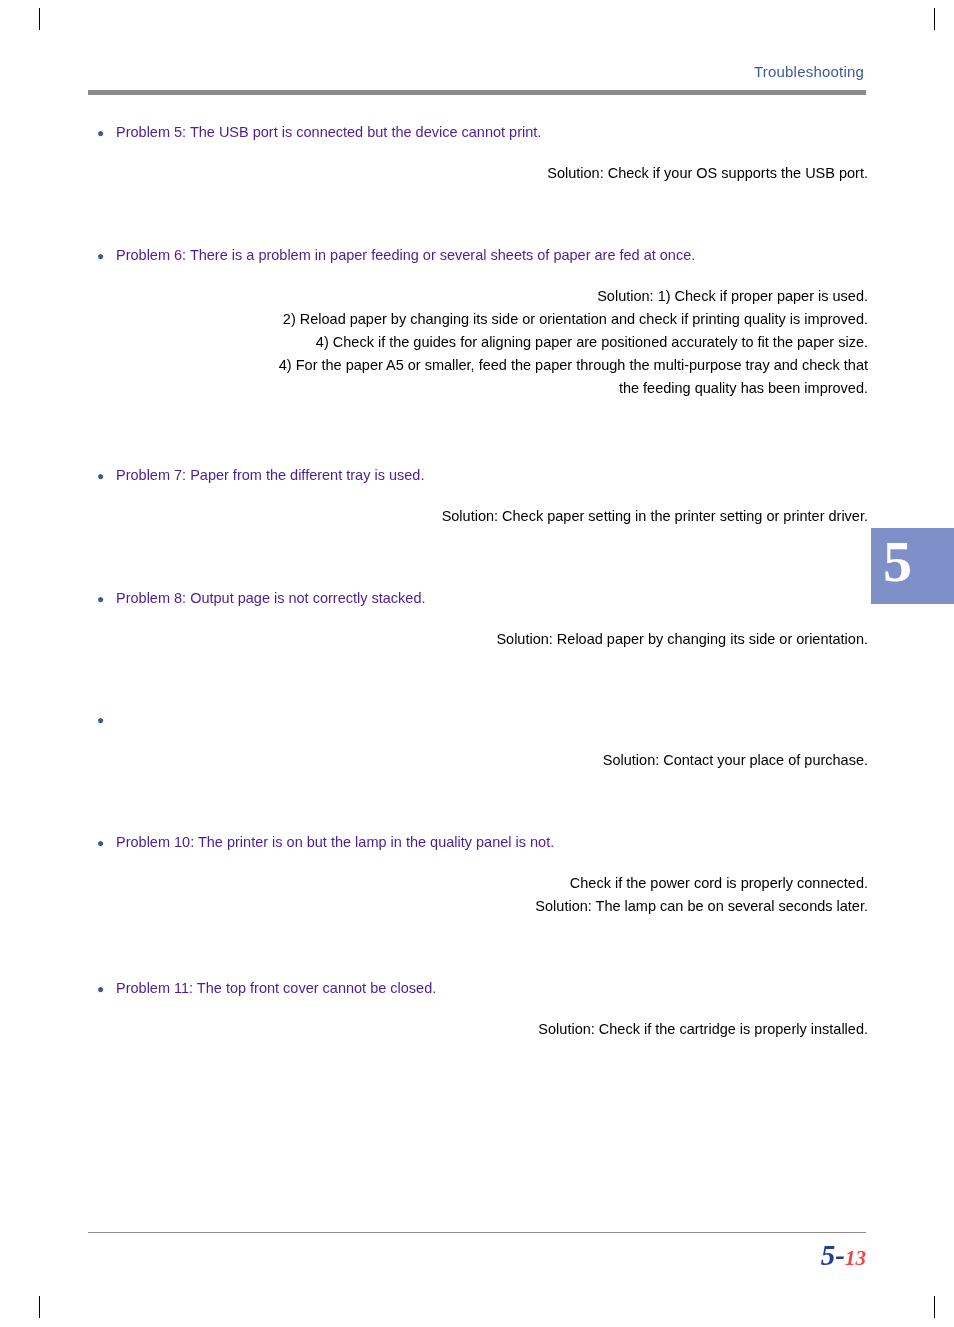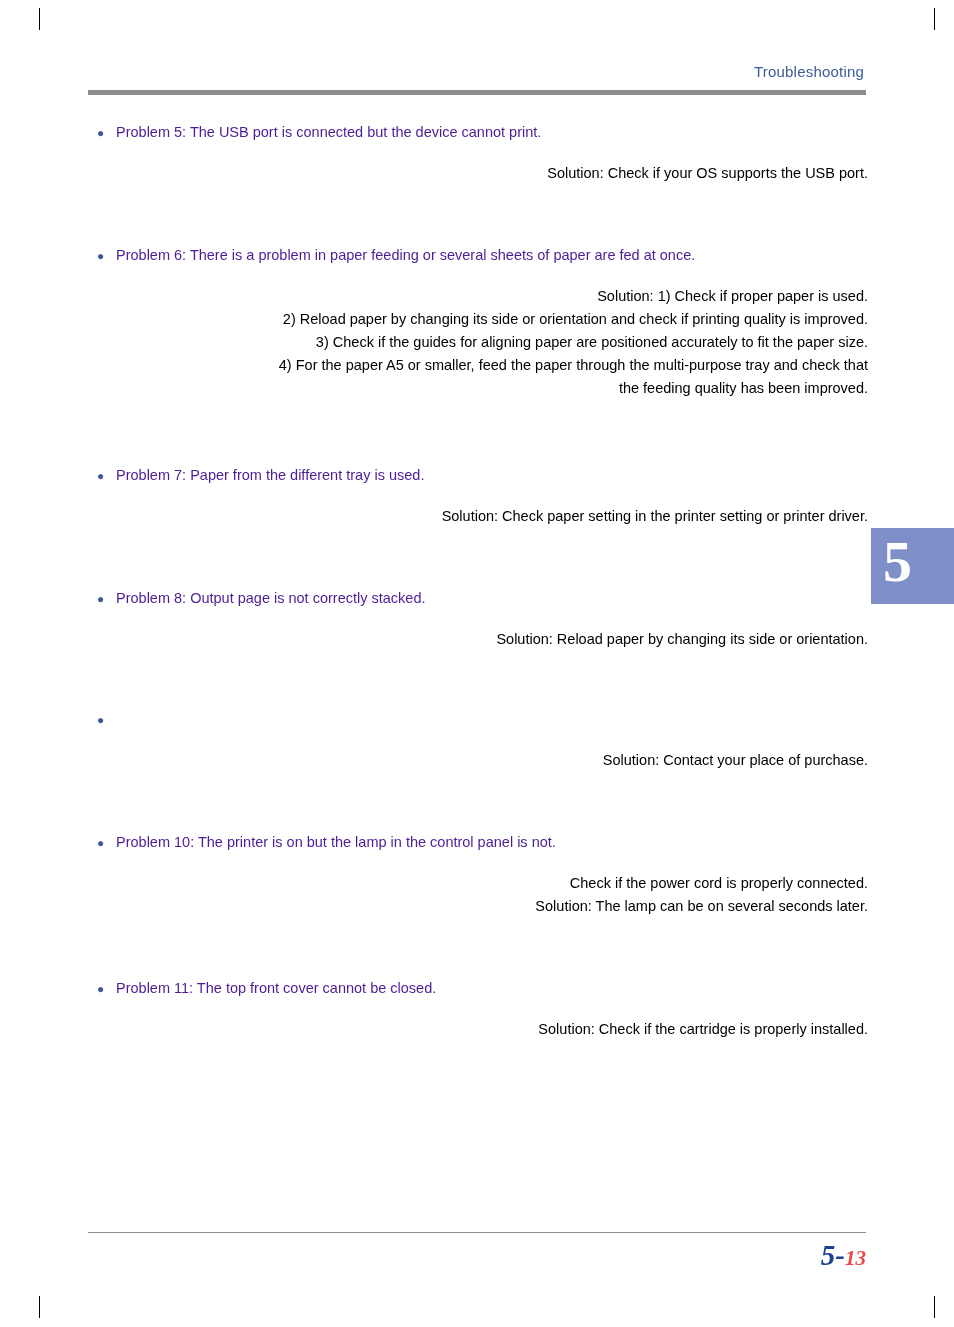--- a/index.html
+++ b/index.html
@@ -176,21 +176,21 @@
         </div>
       </div>
       <div class="block" style="margin-bottom: 65px;">
         <div class="problem-row">
           <span class="bullet">●</span>
           <span class="problem-text">Problem 6: There is a problem in paper feeding or several sheets of paper are fed at once.</span>
         </div>
         <div class="solution" style="margin-top: 20px;">
           <div class="line">Solution: 1) Check if proper paper is used.</div>
           <div class="line indent-1">2) Reload paper by changing its side or orientation and check if printing quality is improved.</div>
-          <div class="line indent-1">3) Check if the guides for aligning paper are positioned accurately to fit the paper size.</div>
+          <div class="line indent-1">4) Check if the guides for aligning paper are positioned accurately to fit the paper size.</div>
           <div class="line indent-1">4) For the paper A5 or smaller, feed the paper through the multi-purpose tray and check that</div>
           <div class="line indent-2">the feeding quality has been improved.</div>
         </div>
       </div>
       <div class="block" style="margin-bottom: 60px;">
         <div class="problem-row">
           <span class="bullet">●</span>
           <span class="problem-text">Problem 7: Paper from the different tray is used.</span>
         </div>
         <div class="solution" style="margin-top: 20px;">
@@ -210,21 +210,21 @@
         <div class="problem-row">
           <span class="bullet">●</span>
         </div>
         <div class="solution" style="margin-top: 20px;">
           <div class="line">Solution: Contact your place of purchase.</div>
         </div>
       </div>
       <div class="block" style="margin-bottom: 60px;">
         <div class="problem-row">
           <span class="bullet">●</span>
-          <span class="problem-text">Problem 10: The printer is on but the lamp in the control panel is not.</span>
+          <span class="problem-text">Problem 10: The printer is on but the lamp in the quality panel is not.</span>
         </div>
         <div class="solution" style="margin-top: 20px;">
           <div class="line indent-3">Check if the power cord is properly connected.</div>
           <div class="line">Solution: The lamp can be on several seconds later.</div>
         </div>
       </div>
       <div class="block" style="margin-bottom: 0px;">
         <div class="problem-row">
           <span class="bullet">●</span>
           <span class="problem-text">Problem 11: The top front cover cannot be closed.</span>

